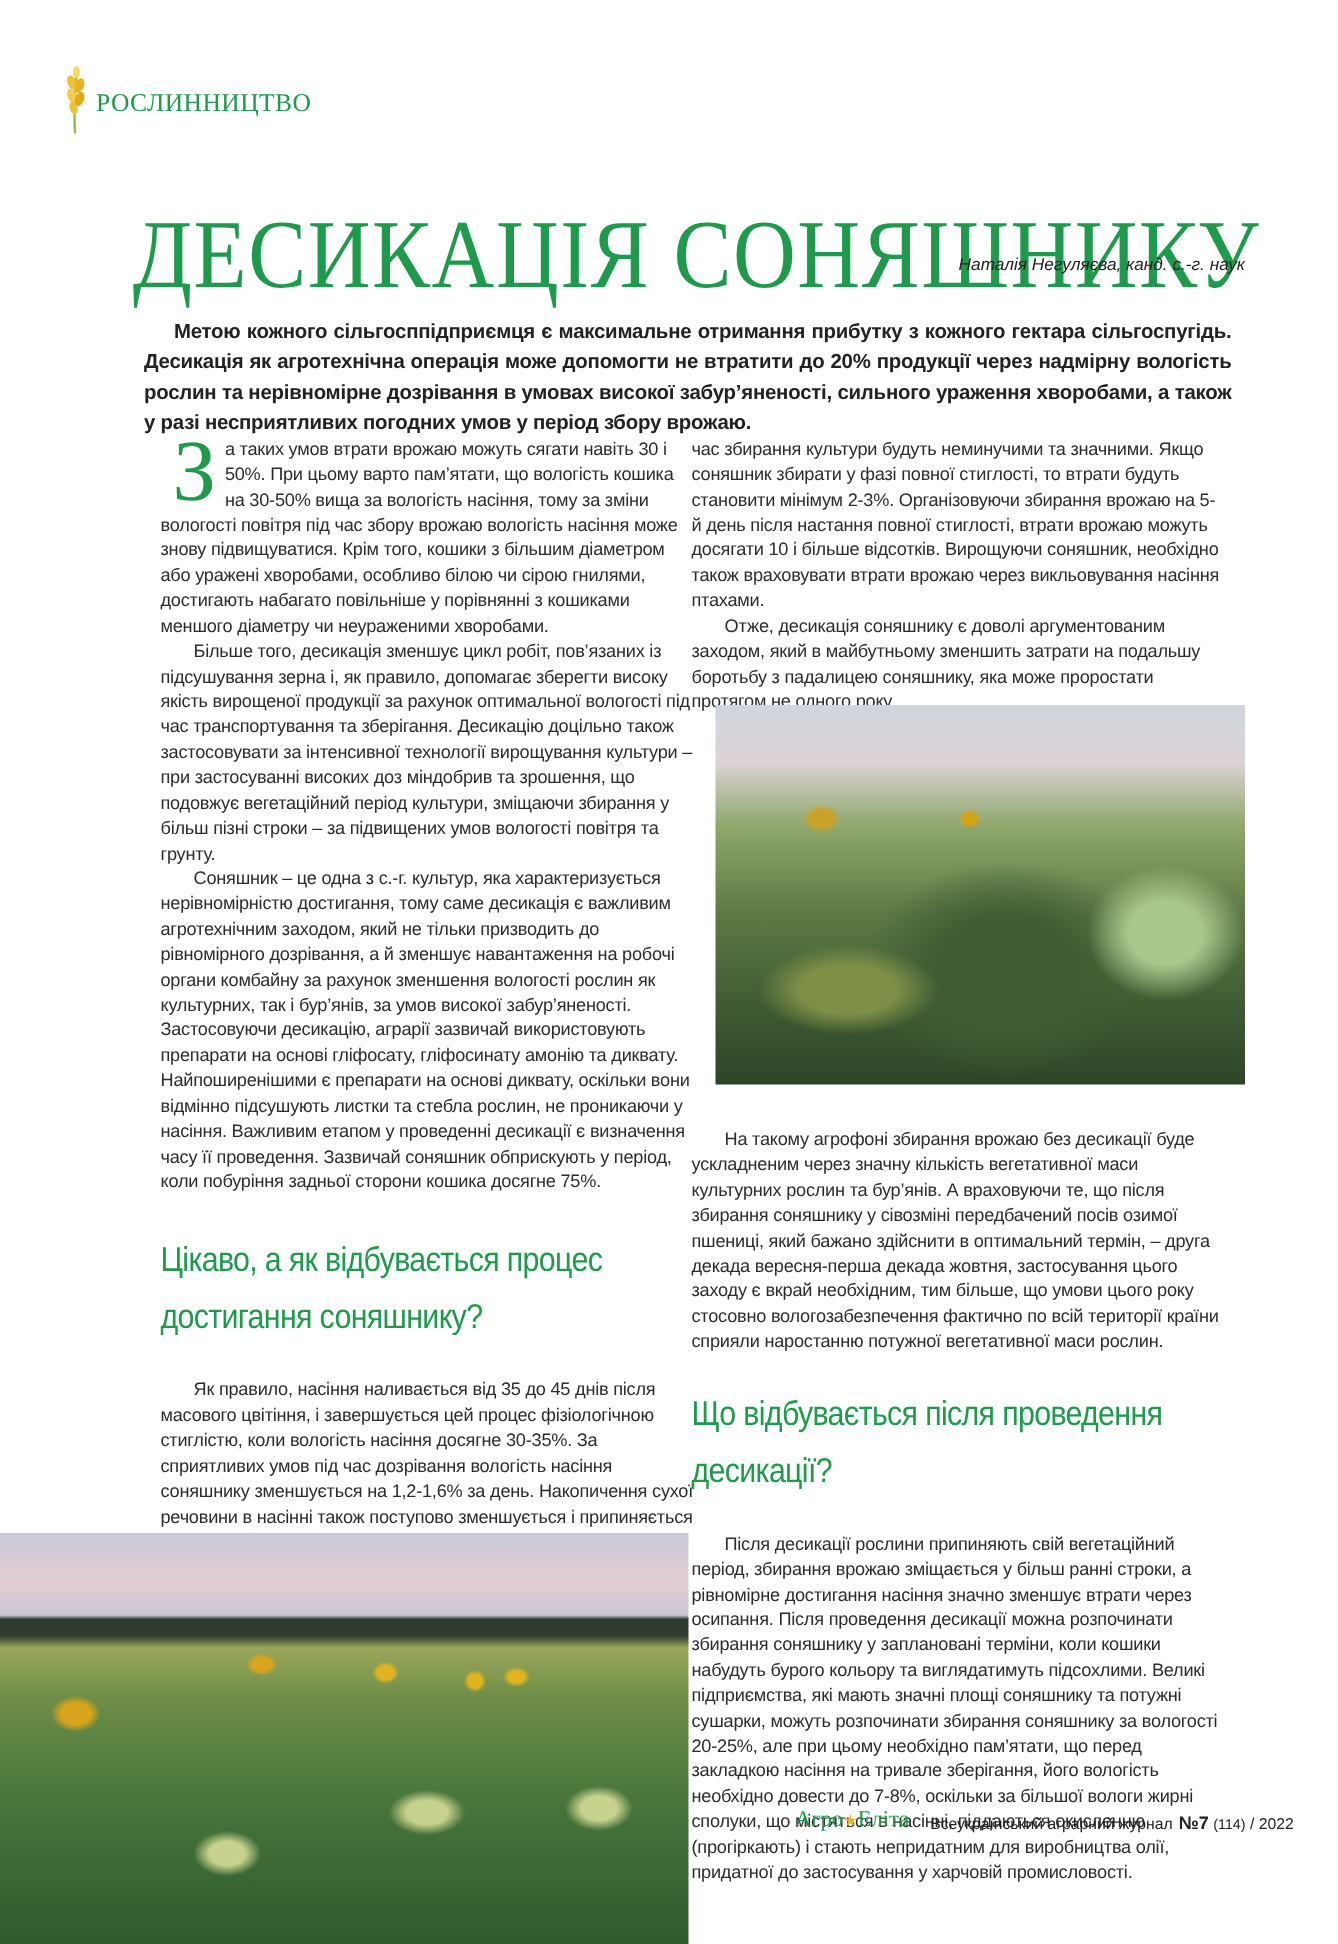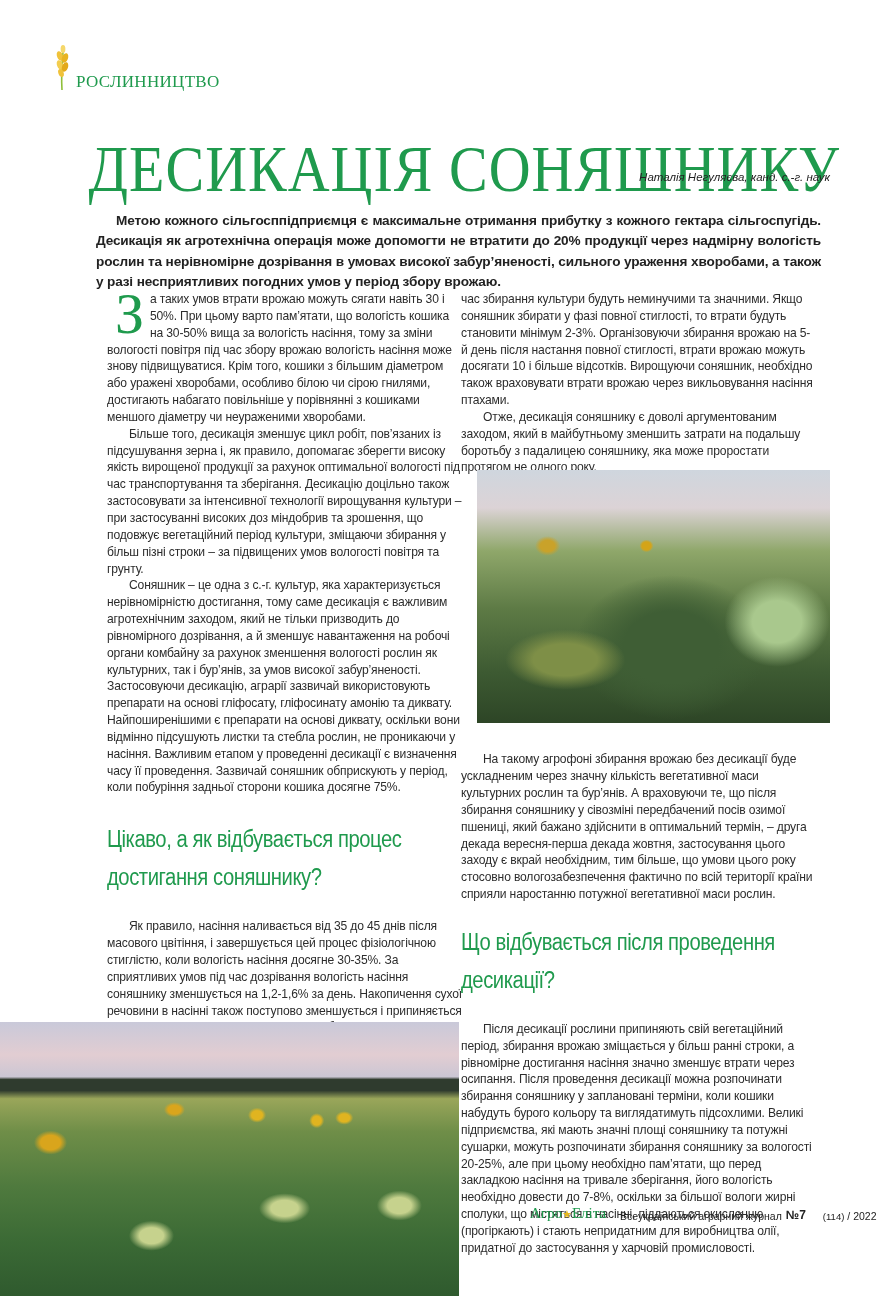--- a/index.html
+++ b/index.html
@@ -1,18 +1,18 @@
 <!DOCTYPE html>
 <html><head>
 <meta charset="utf-8">
 <style>
   html, body { margin: 0; padding: 0; background: #ffffff; }
   body { width: 892px; height: 1296px; position: relative; overflow: hidden;
          font-family: "Liberation Sans", sans-serif; color: #2a2a2a; }
-  .section-tag { position: absolute; left: 52px; top: 42px; height: 50px; display: flex; align-items: flex-end; }
+  .section-tag { position: absolute; left: 40px; top: 42px; height: 50px; display: flex; align-items: center; }
   .wheat { width: 22px; height: 48px; position: relative; }
   .section-label { font-family: "Liberation Serif", serif; color: #1f9a4d; font-size: 17px; letter-spacing: 0.3px; margin-left: 2px; margin-top: 4px; }
   .title { position: absolute; left: 60px; top: 92px; width: 780px; text-align: right;
            font-family: "Liberation Serif", serif; color: #1f9a4d; font-size: 58px; font-weight: normal;
            letter-spacing: 1px; line-height: 70px; transform: scaleY(1.12); transform-origin: top right; }
   .author { position: absolute; right: 62px; top: 171px; font-size: 11.5px; font-style: italic; color: #222; margin-left: 28px; }
   .lead { position: absolute; left: 96px; top: 197px; width: 725px; font-size: 13.6px; font-weight: bold;
           line-height: 20.5px; text-align: justify; color: #222; text-indent: 20px; letter-spacing: -0.15px; }
   .col { position: absolute; font-size: 12.1px; line-height: 16.85px; color: #2c2c2c; letter-spacing: -0.15px; }
   .col p { margin: 0; text-indent: 22px; }
@@ -40,21 +40,21 @@
       radial-gradient(ellipse 10px 10px at 69% 36%, #e0b420 0 45%, transparent 75%),
       radial-gradient(ellipse 12px 9px at 75% 35%, #e0b420 0 45%, transparent 75%),
       radial-gradient(ellipse 30px 20px at 33% 78%, #c6d28d 0 40%, transparent 75%),
       radial-gradient(ellipse 34px 20px at 62% 68%, #c6d28d 0 40%, transparent 75%),
       radial-gradient(ellipse 30px 20px at 87% 67%, #c6d28d 0 40%, transparent 75%),
       linear-gradient(180deg, #c9c9d9 0%, #e2cdd2 12%, #cbc6d4 20%, #2f3b2e 21%, #2f3b2e 25%, #9aa65a 28%, #6f8e48 40%, #4f7a3e 60%, #3b6a35 80%, #2f5a2e 100%); }
   .footer { position: absolute; left: 530px; top: 1205px; display: flex; align-items: flex-end; font-size: 10.5px; color: #222; }
   .brand { font-family: "Liberation Serif", serif; color: #1f9a4d; font-size: 15px; margin-right: 14px; }
   .brand .star { color: #e6b820; font-size: 11px; }
   .footer .num { font-weight: bold; font-size: 12px; margin-left: 4px; }
-  .footer .issue { font-size: 9.5px; margin-left: 17px; }
+  .footer .issue { font-size: 9.5px; margin-left: 3px; }
 </style>
 </head>
 <body>
 
 <div class="section-tag">
   <div class="wheat">
     <svg width="22" height="48" viewBox="0 0 22 48">
       <path d="M10 46 Q9 30 11 8" stroke="#8fbf3a" stroke-width="1.6" fill="none"></path>
       <ellipse cx="8" cy="12" rx="3" ry="5" fill="#f0c23a" transform="rotate(-20 8 12)"></ellipse>
       <ellipse cx="13" cy="14" rx="3" ry="5" fill="#e8b320" transform="rotate(20 13 14)"></ellipse>

